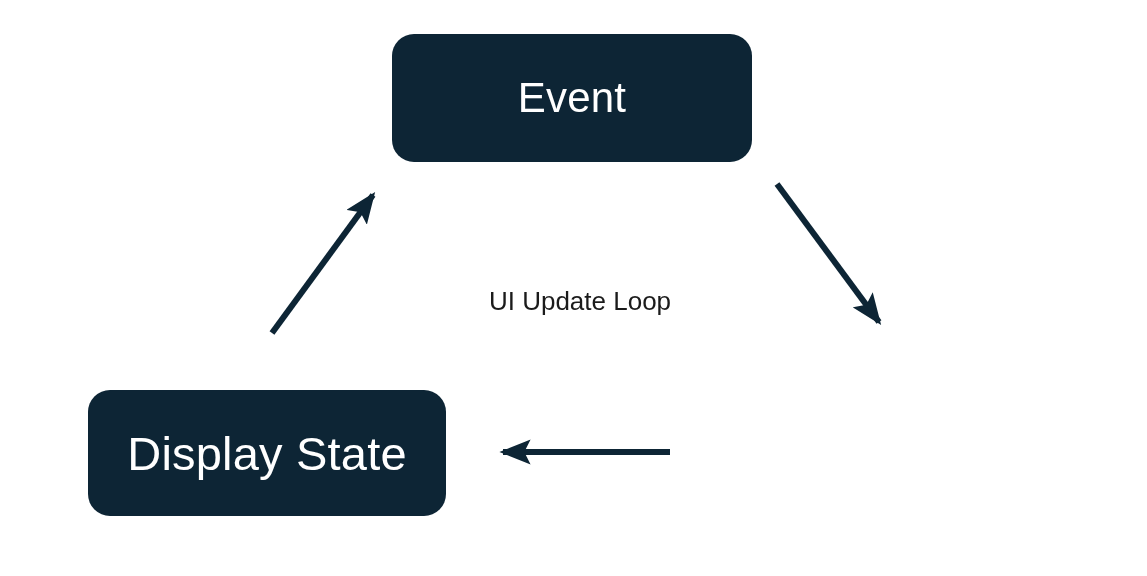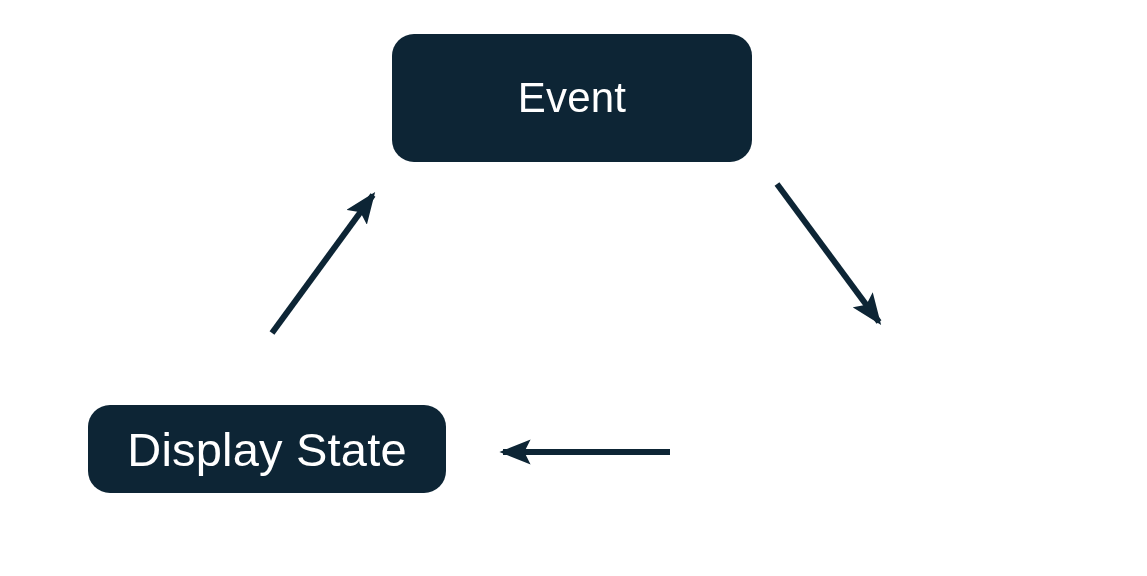--- a/index.html
+++ b/index.html
@@ -37,23 +37,22 @@
     left: 392px;
     top: 34px;
     width: 360px;
     height: 128px;
     font-size: 42px;
   }
   #node-display-state {
     left: 88px;
     top: 390px;
     width: 358px;
-    height: 88px;
+    height: 126px;
     font-size: 47px;
-    margin-top: 15px;
   }
   #node-update-state {
     left: 718px;
     top: 390px;
     width: 358px;
     height: 126px;
     font-size: 47px;
   }
   #edge-layer {
     position: absolute;
@@ -95,14 +94,15 @@
 
   <div class="node" id="node-event">
     <span>Event</span>
   </div>
 
   <div class="node" id="node-display-state">
     <span>Display State</span>
   </div>
 
 
+  <div class="edge-label">UI Update Loop</div>
 
 </div>
 
 </body></html>

